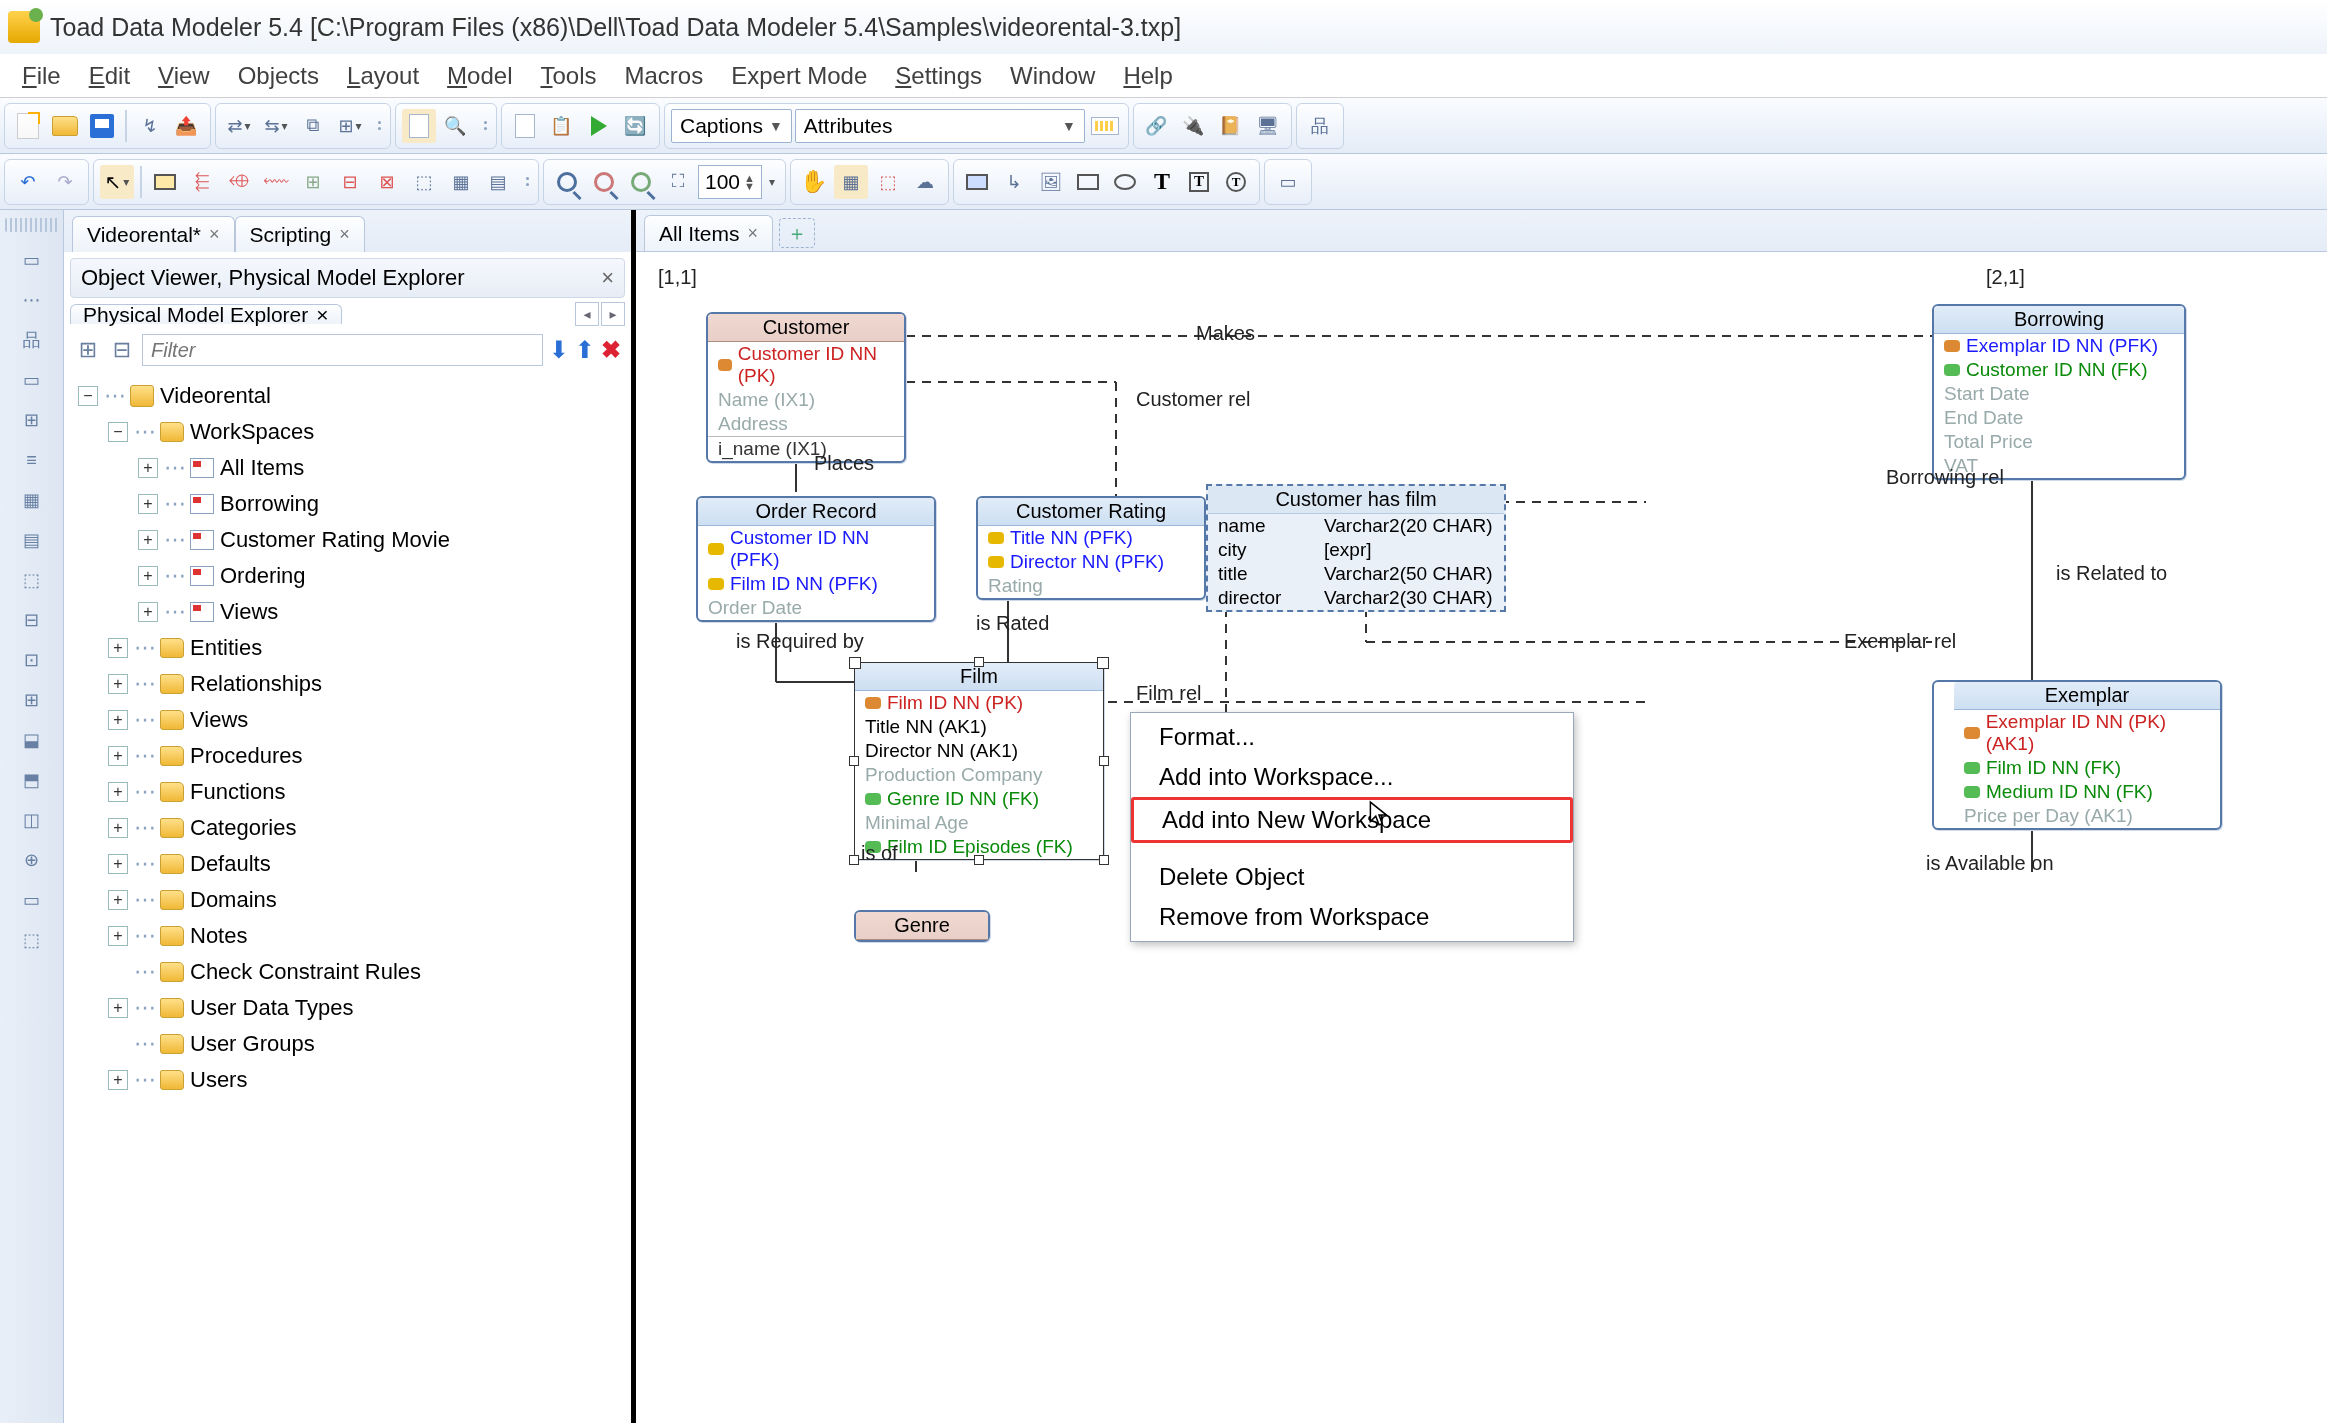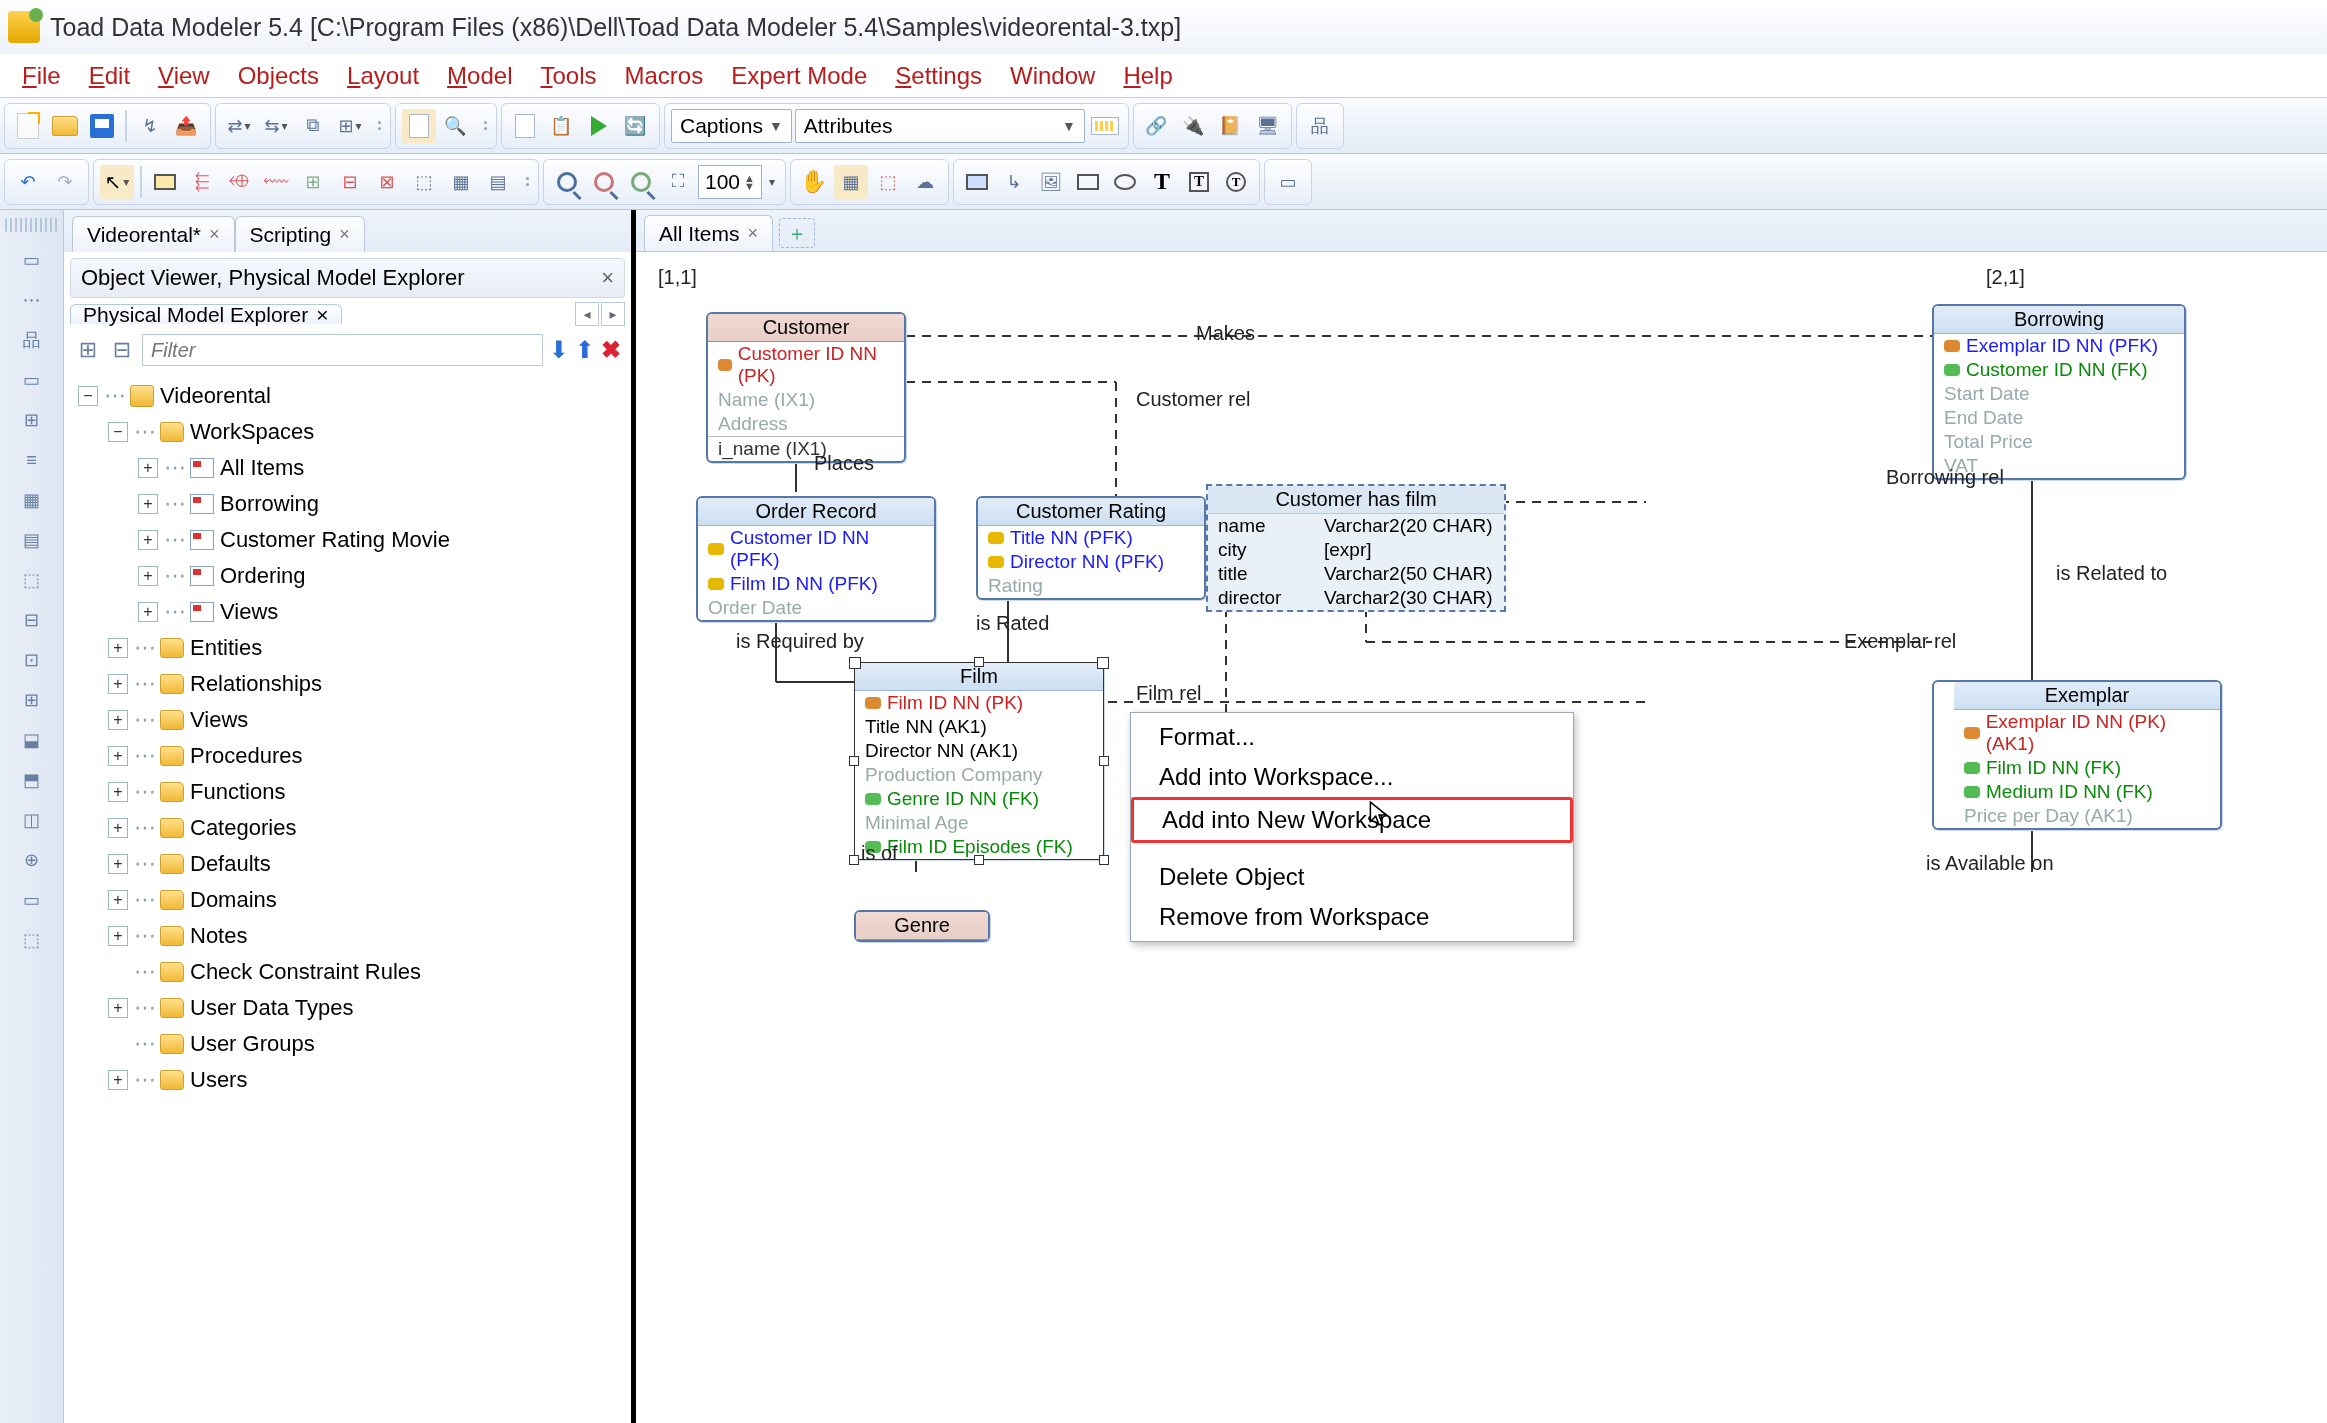--- a/index.html
+++ b/index.html
@@ -2,21 +2,21 @@
 <html><head>
 <meta charset="utf-8">
 <style>
 * { box-sizing: border-box; font-family: "Segoe UI", Tahoma, sans-serif; }
 body { margin: 0; padding: 0; background: #f0f0f0; width: 2327px; height: 1423px; overflow: hidden; font-size: 22px; }
 .titlebar { height: 54px; background: linear-gradient(#fff,#eef3fa); display: flex; align-items: center; padding: 0 8px; gap: 10px; }
 .titlebar .app-icon { width: 32px; height: 32px; background: linear-gradient(#ffd24d,#e6a800); border-radius: 4px; position: relative; }
 .titlebar .app-icon::after { content:""; position:absolute; right:-3px; top:-3px; width:14px; height:14px; background:#6ab04c; border-radius:50%; }
 .titlebar-text { color:#333; font-size: 25px; }
 .menubar { height: 44px; display:flex; align-items:center; gap: 28px; padding: 0 22px; background:#fff; border-bottom:1px solid #d0d0d0;}
-.menubar span { color:#b91c1c; font-size:24px; cursor:default;}
+.menubar span { color:#404040; font-size:24px; cursor:default;}
 .menubar span u { text-decoration: underline; }
 .toolstrip { background: linear-gradient(#fafcff,#e4ecf7); border-bottom:1px solid #b8c7dc; display:flex; align-items:center; padding: 2px 4px; gap:4px;}
 .toolstrip-row1 { height: 56px; }
 .toolstrip-row2 { height: 56px; }
 .tgroup { display:flex; align-items:center; gap:3px; padding:0 6px; border:1px solid #c7d4e6; border-radius:6px; height: 46px; background: linear-gradient(#fdfeff,#e8eff9);}
 .tbtn { width:34px; height:34px; display:flex; align-items:center; justify-content:center; border-radius:3px; cursor:pointer; font-size:20px;}
 .tsep { width:2px; height:32px; background:#c7d4e6; margin:0 3px;}
 .combo { height:34px; background:#fff; border:1px solid #9cb4d2; border-radius:2px; display:flex; align-items:center; padding:0 8px; gap:6px; font-size:21px;}
 .combo .arrow{font-size:14px;color:#555;}
 .dots { width:14px; display:flex; flex-direction:column; gap:3px; align-items:center; padding-left:4px;}

